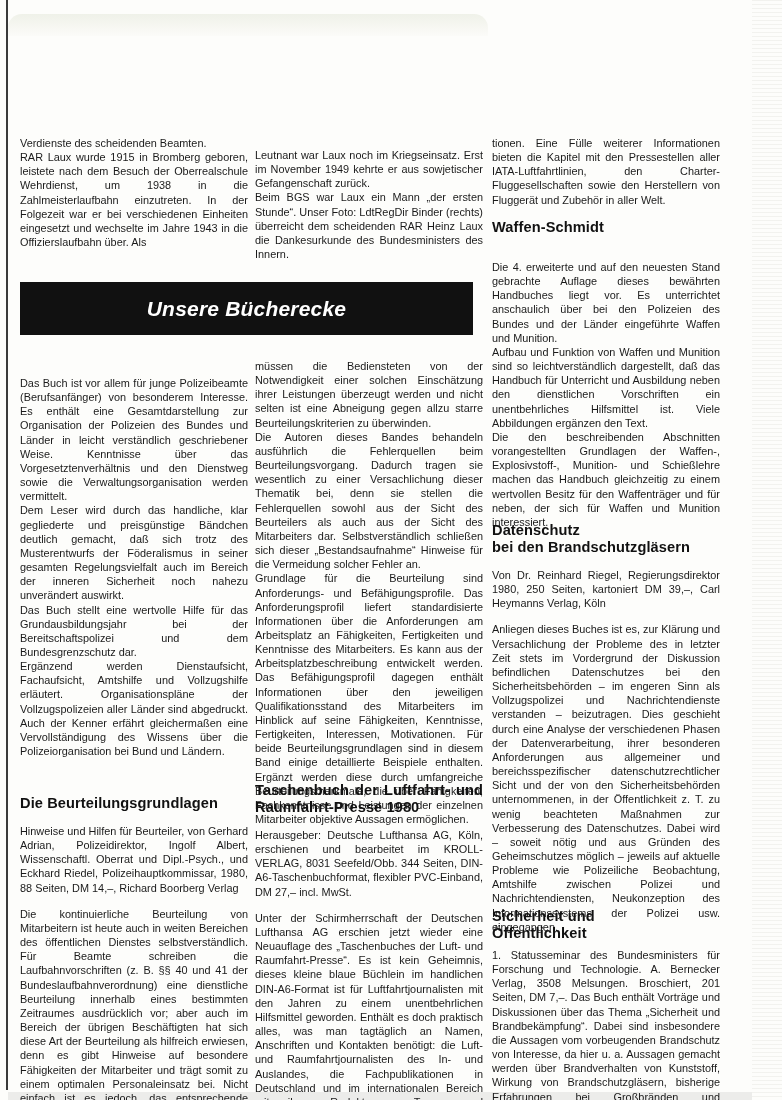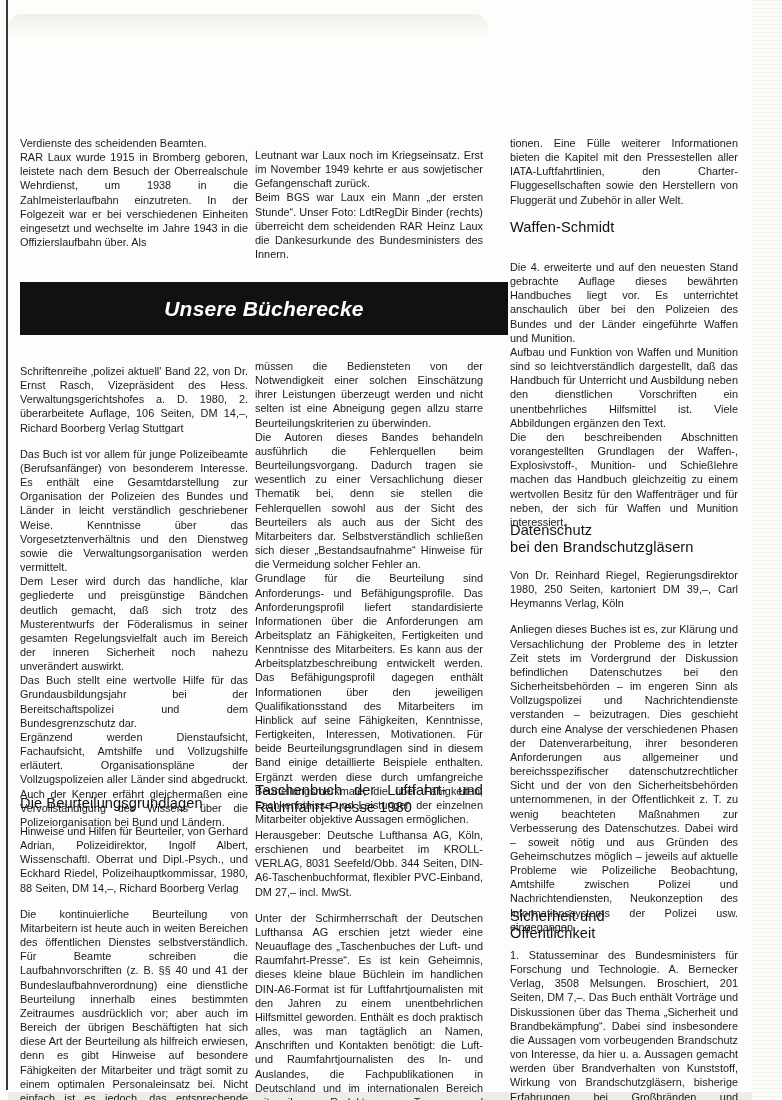--- a/index.html
+++ b/index.html
@@ -14,26 +14,26 @@
     background: repeating-linear-gradient(0deg, #fdfdfb 0 3px, #e9e9e4 3px 4px); opacity:.55; }
   .top-shade { position:absolute; left:8px; top:14px; width:480px; height:22px;
     background:linear-gradient(180deg,#eceee4,#fbfbf8); border-radius:14px 14px 0 0; opacity:.8; }
   .bottom-shade { position:absolute; left:8px; top:1092px; width:744px; height:8px; background:#ececea; }
 
   .col { position:absolute; font-size:10.9px; line-height:14.15px; text-align:justify; hyphens:manual; }
   .col p { margin:0; }
   .col .gap { height:12px; }
   .col1 { left:20px; width:228px; }
   .col2 { left:255px; width:228px;margin-top:12px; }
-  .col3 { left:492px; width:228px;margin-left:18px; }
+  .col3 { left:492px; width:228px; }
 
-  h2 { font-size:14.6px; line-height:17px; font-weight:normal; margin:0; color:#111; letter-spacing:.1px; }
+  h2 { font-size:14.6px; line-height:17px; font-weight:bold; margin:0; color:#111; letter-spacing:.1px; }
 
   .banner {
-    position:absolute; left:20px; top:282px; width:488px; height:53px;
+    position:absolute; left:20px; top:282px; width:453px; height:53px;
     background:#111; display:flex; align-items:center; justify-content:center;
   }
   .banner span { color:#fff; font-weight:bold; font-style:italic; font-size:21px; letter-spacing:.2px; }
 </style>
 </head>
 <body>
 
 <div class="left-rule"></div>
 <div class="top-shade"></div>
 <div class="right-margin"></div>
@@ -47,21 +47,20 @@
   <p>Leutnant war Laux noch im Kriegseinsatz. Erst im November 1949 kehrte er aus sowjetischer Gefangenschaft zurück.</p>
   <p>Beim BGS war Laux ein Mann „der ersten Stunde“. Unser Foto: LdtRegDir Binder (rechts) überreicht dem scheidenden RAR Heinz Laux die Dankesurkunde des Bundesministers des Innern.</p>
 </div>
 
 <div class="banner">
   <span>Unsere Bücherecke</span>
 </div>
 
 <div class="col col1" style="top:352px;">
   <div class="gap"></div>
-  <p>Schriftenreihe ‚polizei aktuell' Band 22, von Dr. Ernst Rasch, Vizepräsident des Hess. Verwaltungsgerichtshofes a. D. 1980, 2. überarbeitete Auflage, 106 Seiten, DM 14,–, Richard Boorberg Verlag Stuttgart</p>
   <div class="gap"></div>
   <p>Das Buch ist vor allem für junge Polizeibeamte (Berufsanfänger) von besonderem Interesse. Es enthält eine Gesamtdarstellung zur Organisation der Polizeien des Bundes und Länder in leicht verständlich geschriebener Weise. Kenntnisse über das Vorgesetztenverhältnis und den Dienstweg sowie die Verwaltungsorganisation werden vermittelt.</p>
   <p>Dem Leser wird durch das handliche, klar gegliederte und preisgünstige Bändchen deutlich gemacht, daß sich trotz des Musterentwurfs der Föderalismus in seiner gesamten Regelungsvielfalt auch im Bereich der inneren Sicherheit noch nahezu unverändert auswirkt.</p>
   <p>Das Buch stellt eine wertvolle Hilfe für das Grundausbildungsjahr bei der Bereitschaftspolizei und dem Bundesgrenzschutz dar.</p>
   <p>Ergänzend werden Dienstaufsicht, Fachaufsicht, Amtshilfe und Vollzugshilfe erläutert. Organisationspläne der Vollzugspolizeien aller Länder sind abgedruckt. Auch der Kenner erfährt gleichermaßen eine Vervollständigung des Wissens über die Polizeiorganisation bei Bund und Ländern.</p>
 </div>
 
 <div class="col col1" style="top:795px;">
   <h2>Die Beurteilungsgrundlagen</h2>
   <div class="gap"></div>

